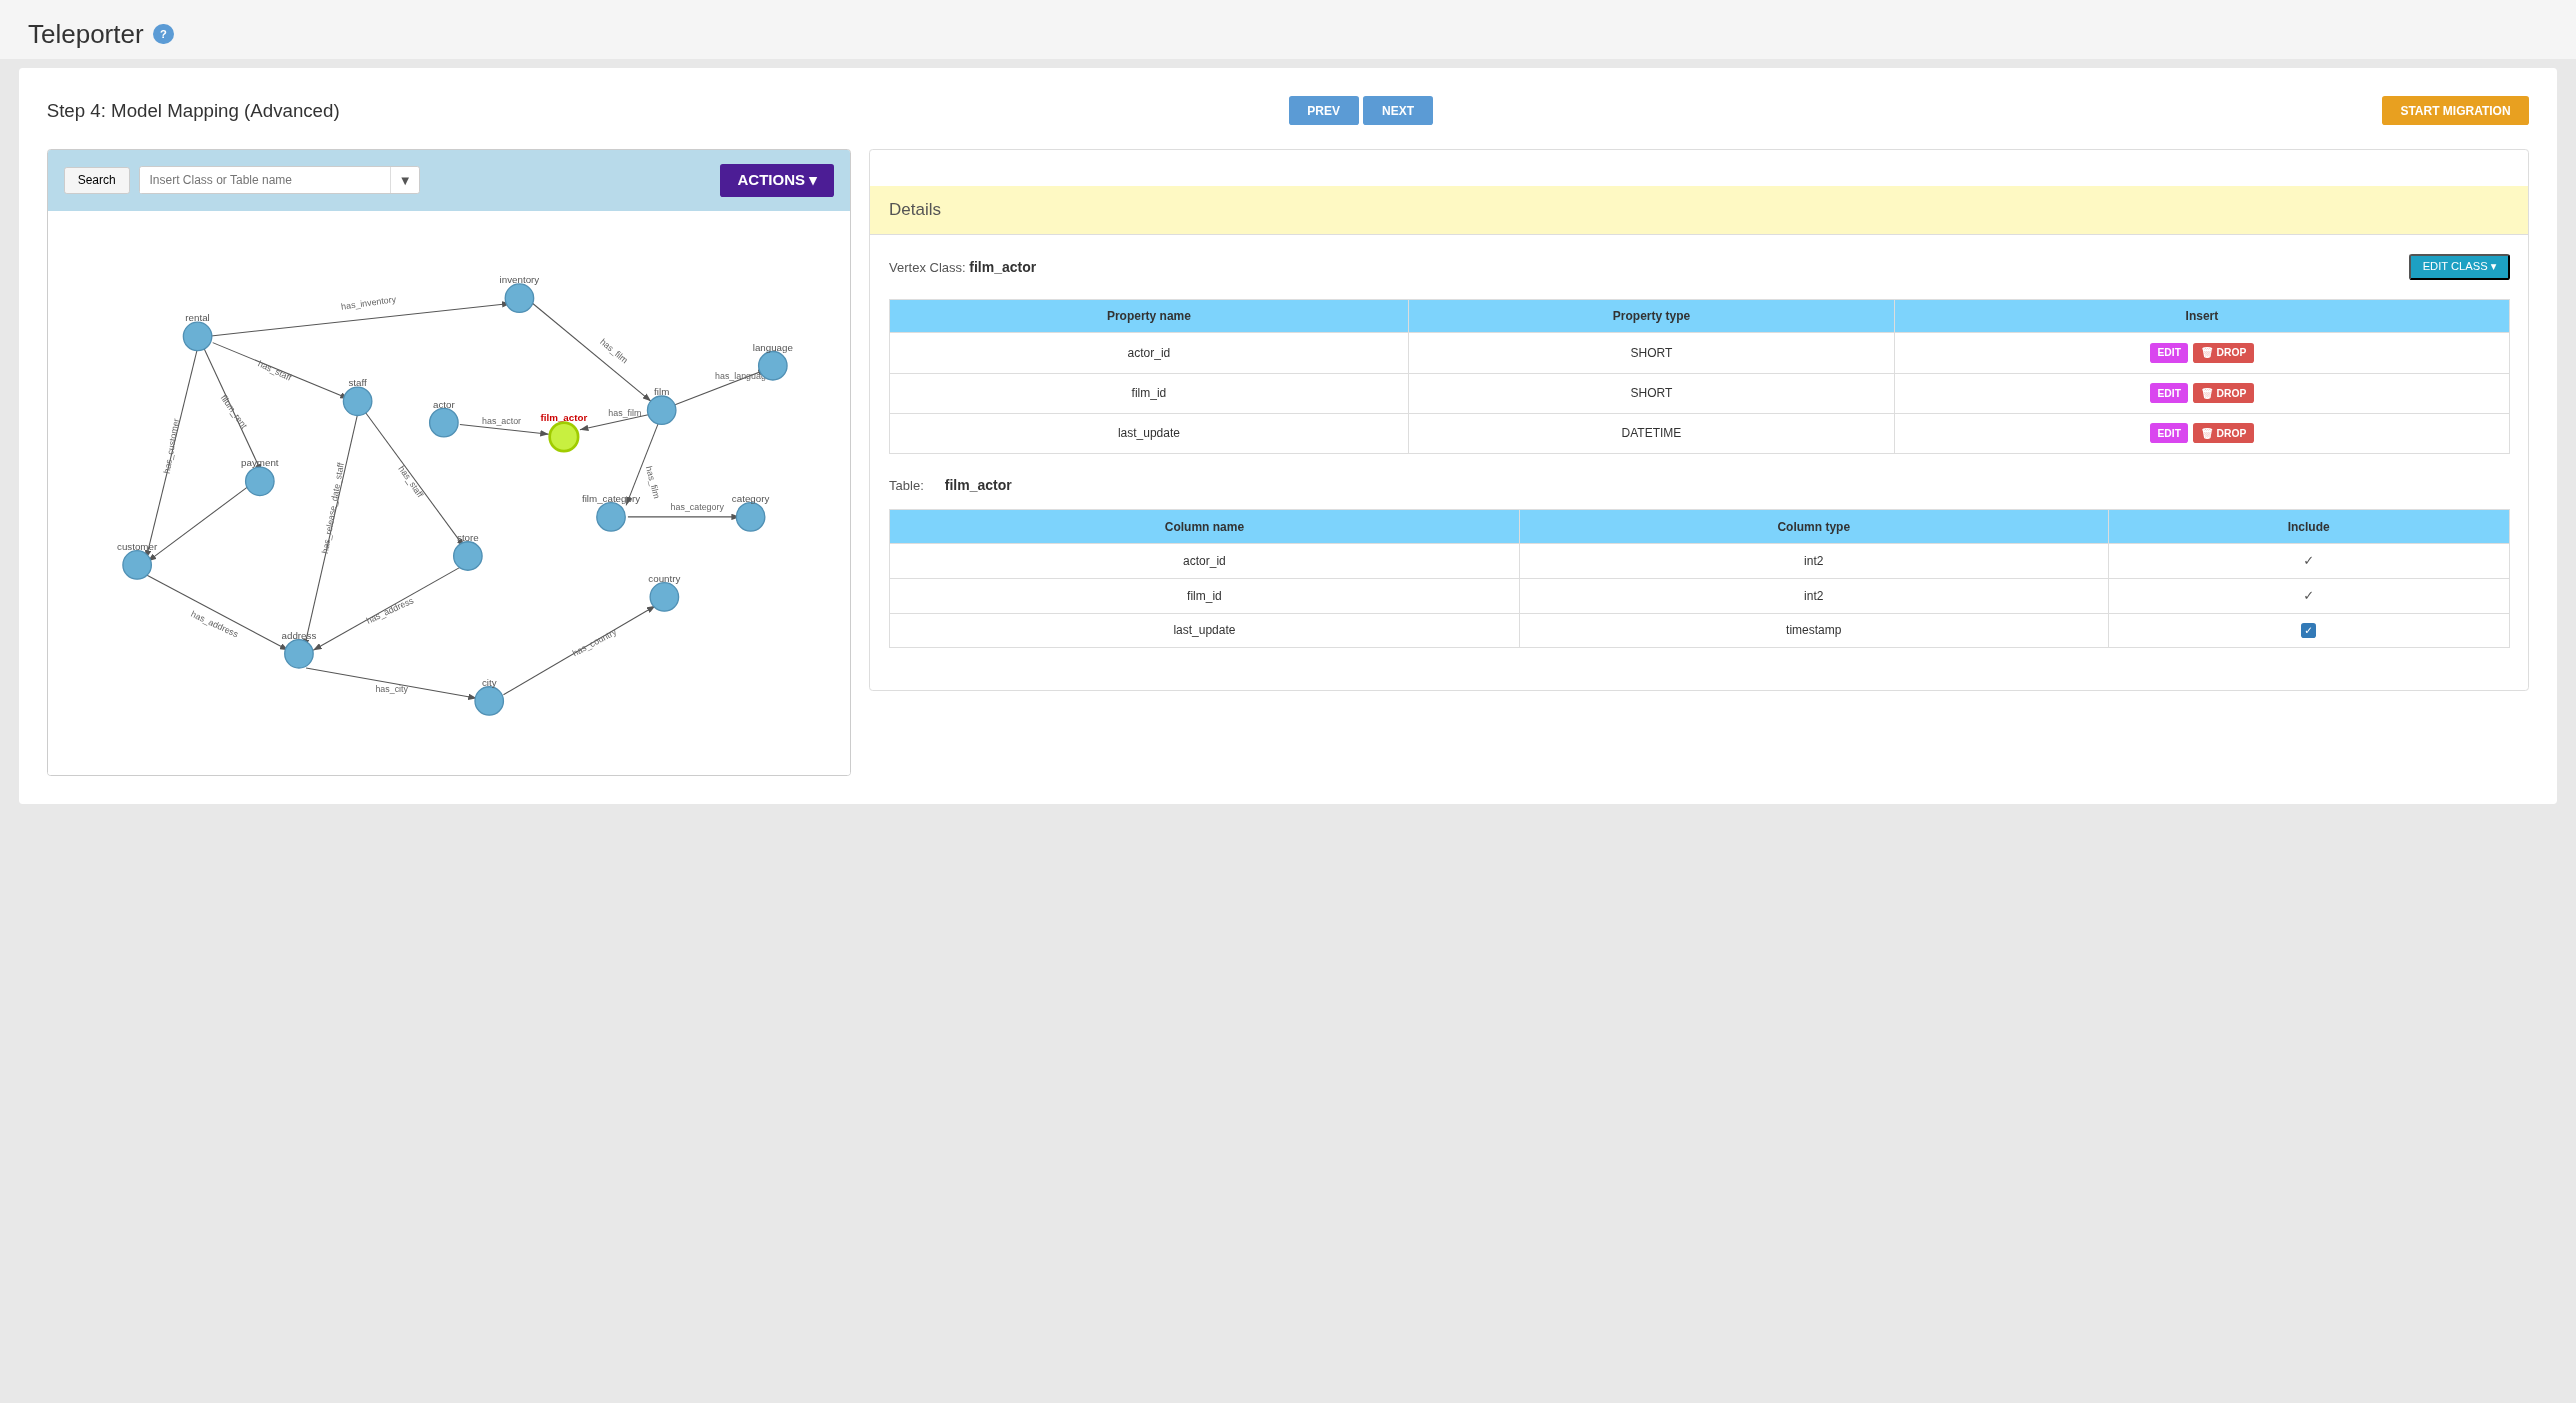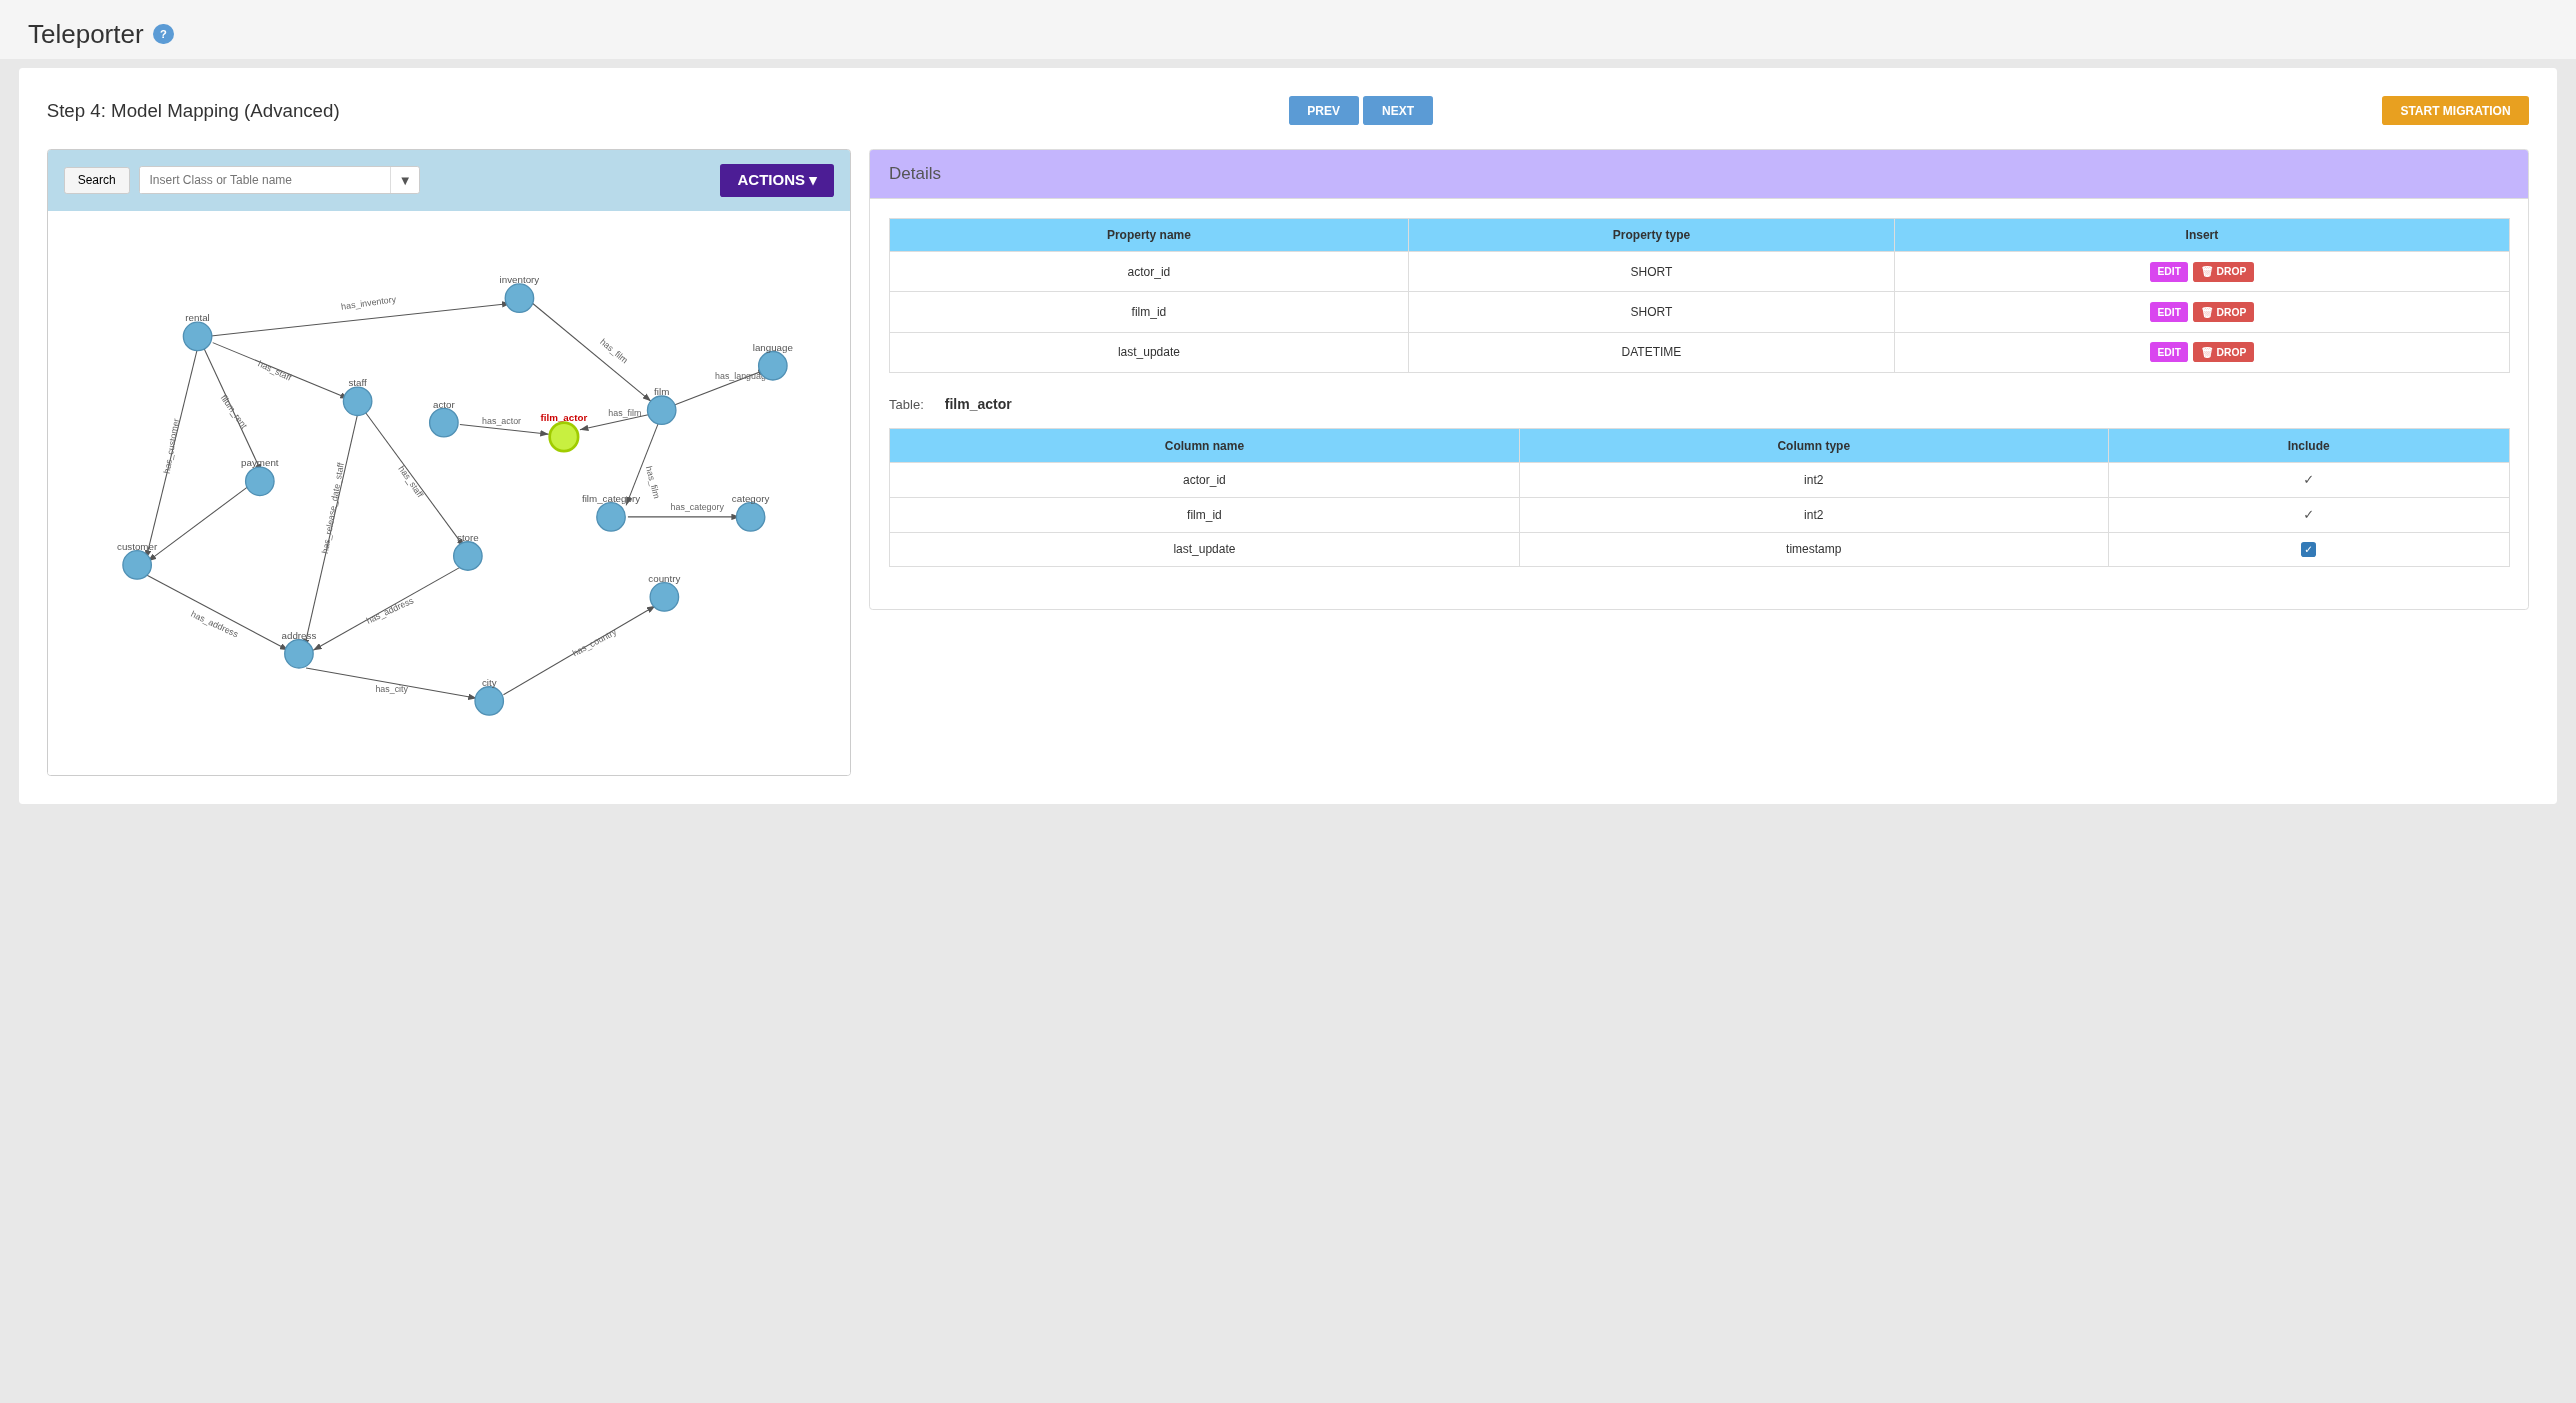--- a/index.html
+++ b/index.html
@@ -34,21 +34,21 @@
     .dropdown-arrow { padding: 5.6px 7.5px; color: #555; cursor: pointer; border-left: 0.9px solid #ddd; }
     .actions-btn { margin-left: auto; background: #4c1d95; color: white; padding: 7.5px 17px; border: none; border-radius: 2.8px; cursor: pointer; font-size: 15px; font-weight: bold; display: flex; align-items: center; gap: 5.6px; }
 
     .graph-area { background: white; padding: 18.7px; min-height: 524px; position: relative; }
 
     
     .graph-svg { width: 100%; height: 524px; }
 
     
     .details-panel { border: 0.9px solid #ddd; border-radius: 3.7px; overflow: hidden; }
-    .details-header { background: #c4b5fd; padding: 14px 18.7px; border-bottom: 0.9px solid #ddd; }
+    .details-header { background: #fef9c3; padding: 14px 18.7px; border-bottom: 0.9px solid #ddd; margin-top: 36px; }
     .details-header h3 { font-size: 17px; font-weight: 400; color: #555; }
     .details-body { padding: 18.7px; }
 
     .vertex-class-row { display: flex; align-items: center; justify-content: space-between; margin-bottom: 18.7px; }
     .vertex-class-label { font-size: 13px; color: #555; }
     .vertex-class-name { font-weight: bold; font-size: 14px; }
 
     table { width: 100%; border-collapse: collapse; margin-bottom: 23.4px; }
     th { background: #7dd3fc; border: 0.9px solid #ddd; padding: 9.4px 11.2px; text-align: center; font-weight: bold; font-size: 12px; }
     td { border: 0.9px solid #ddd; padding: 9.4px 11.2px; text-align: center; font-size: 12px; }
@@ -200,20 +200,27 @@
       </div>
     </div>
 
     <div class="right-panel">
       <div class="details-panel">
         <div class="details-header">
           <h3>Details</h3>
         </div>
         <div class="details-body">
 
+          <div class="vertex-class-row">
+            <div>
+              <span class="vertex-class-label">Vertex Class:</span>
+              <span class="vertex-class-name">film_actor</span>
+            </div>
+            <button class="btn-edit-class">EDIT CLASS ▾</button>
+          </div>
 
           <table>
             <thead>
               <tr>
                 <th>Property name</th>
                 <th>Property type</th>
                 <th>Insert</th>
               </tr>
             </thead>
             <tbody id="properties-tbody">

